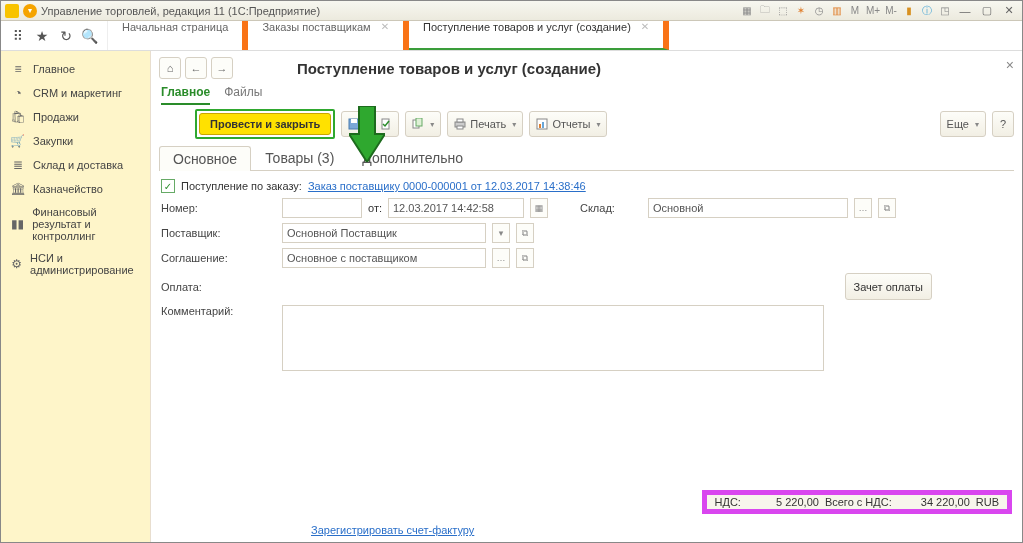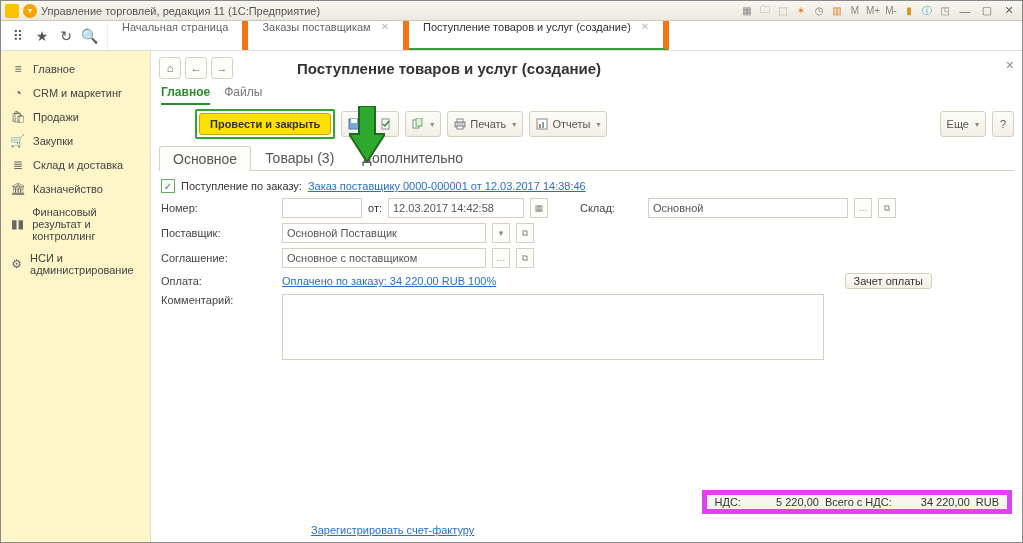--- a/index.html
+++ b/index.html
@@ -60,21 +60,21 @@
   .flabel { width: 115px; font-size: 11px; color: #444; }
   .flabel.short { width: 62px; }
   .chk { width:14px; height:14px; border:1px solid #6a6; background:#fff; display:flex; align-items:center; justify-content:center; color:#2a8c2a; font-size:10px; }
   .link { color: #2a6fc9; text-decoration: underline; cursor: pointer; }
   .inp { height: 20px; border: 1px solid #d6d0c3; background: #fff; padding: 0 4px; font-size: 11px; color:#555; }
   .inp.w80 { width: 80px; }
   .inp.w136 { width: 136px; }
   .inp.w250 { width: 200px; }
   .inp.w218 { width: 204px; }
   .mini { width: 18px; height: 20px; border: 1px solid #d6d0c3; background: #fdfdf9; display:flex; align-items:center; justify-content:center; font-size:9px; color:#888; }
-  .btn-txt { height: 16px; border: 1px solid #d6d0c3; background: linear-gradient(#fdfdf9,#f2efe4); border-radius: 3px; padding: 0 8px; font-size:11px; display:flex; align-items:center; }
+  .btn-txt { height: 27px; border: 1px solid #d6d0c3; background: linear-gradient(#fdfdf9,#f2efe4); border-radius: 3px; padding: 0 8px; font-size:11px; display:flex; align-items:center; }
 
   .comment-box { height: 66px; width: 542px; border:1px solid #d6d0c3; background:#fff; }
 
   .footer { position:absolute; bottom: 28px; right: 10px; background:#f7f5ec; border:5px solid #d946ef; height:24px; display:flex; align-items:center; padding:0 8px; gap:6px; font-size:11px; }
   .footer .val { width: 72px; text-align: right; }
 
   .bottom-link { position:absolute; bottom: 6px; left: 160px; }
 
   .ico-svg { width:12px; height:12px; }
 </style>
@@ -261,21 +261,20 @@
 
       <div class="frow">
         <span class="flabel">Соглашение:</span>
         <input class="inp w218" value="Основное с поставщиком" style="">
         <span class="mini">…</span>
         <span class="mini">⧉</span>
       </div>
 
       <div class="frow">
         <span class="flabel">Оплата:</span>
-        <span class="link">Оплачено по заказу: 34 220,00 RUB  100%</span>
         <span style="flex:1"></span>
         <span class="btn-txt" style="margin-right:80px">Зачет оплаты</span>
       </div>
 
       <div class="frow" style="align-items:flex-start">
         <span class="flabel">Комментарий:</span>
         <div class="comment-box"></div>
       </div>
 
     </div>

